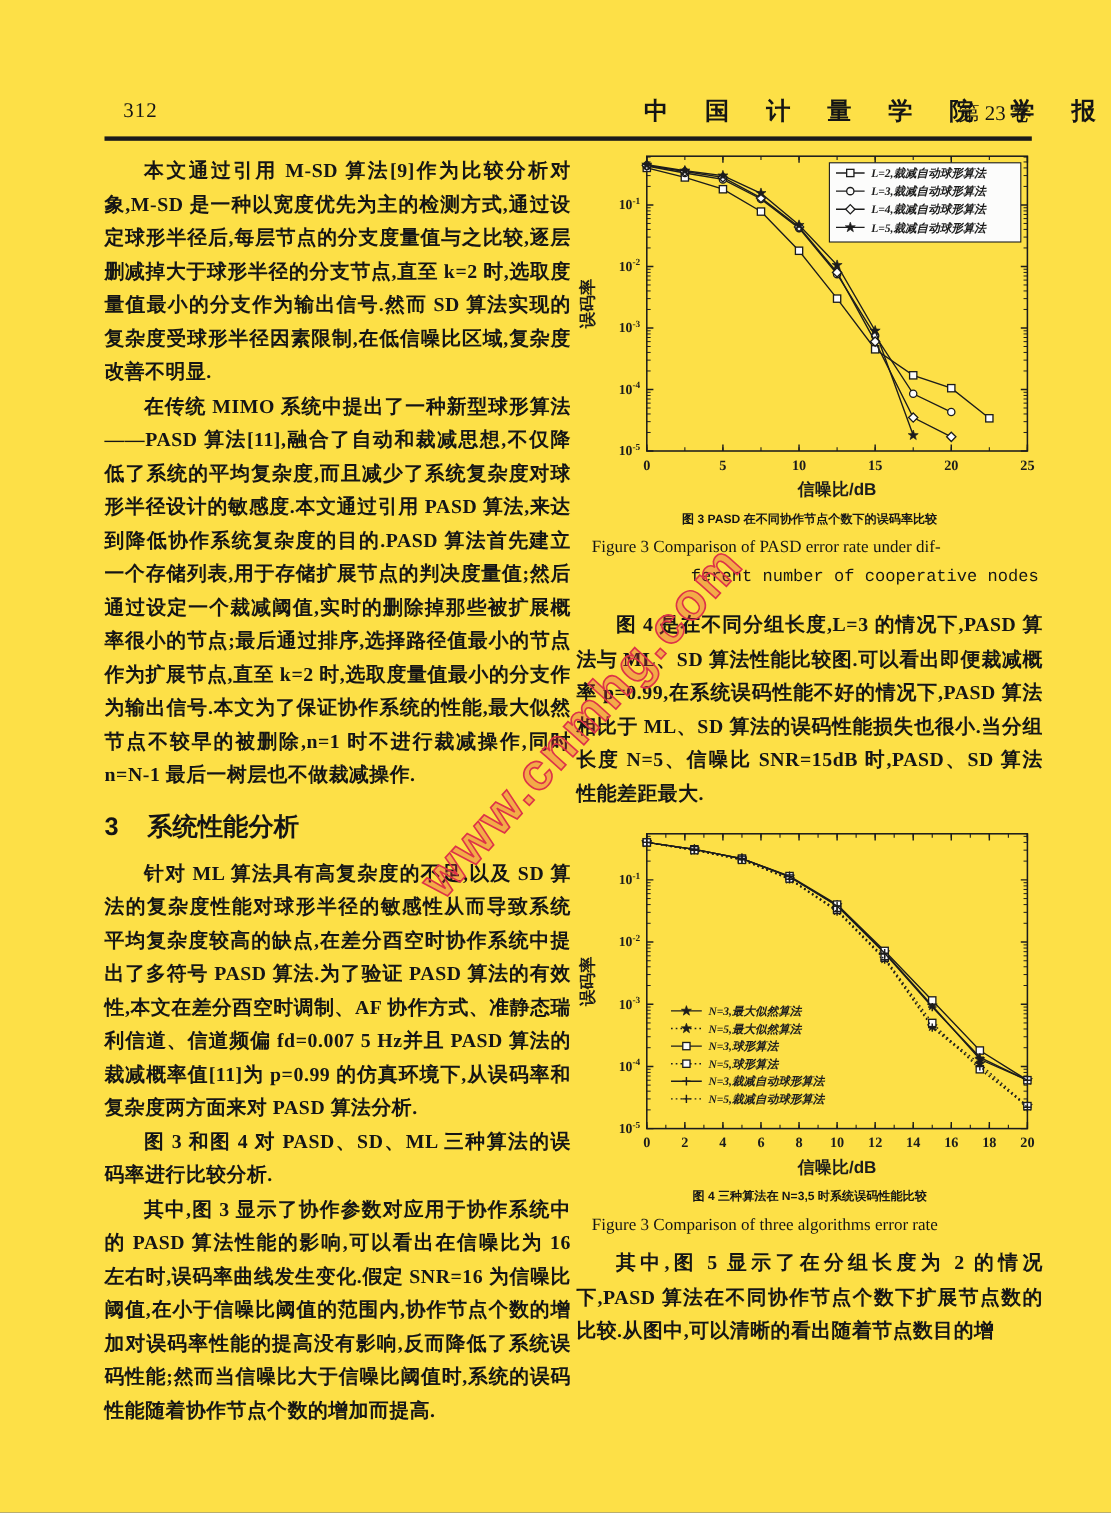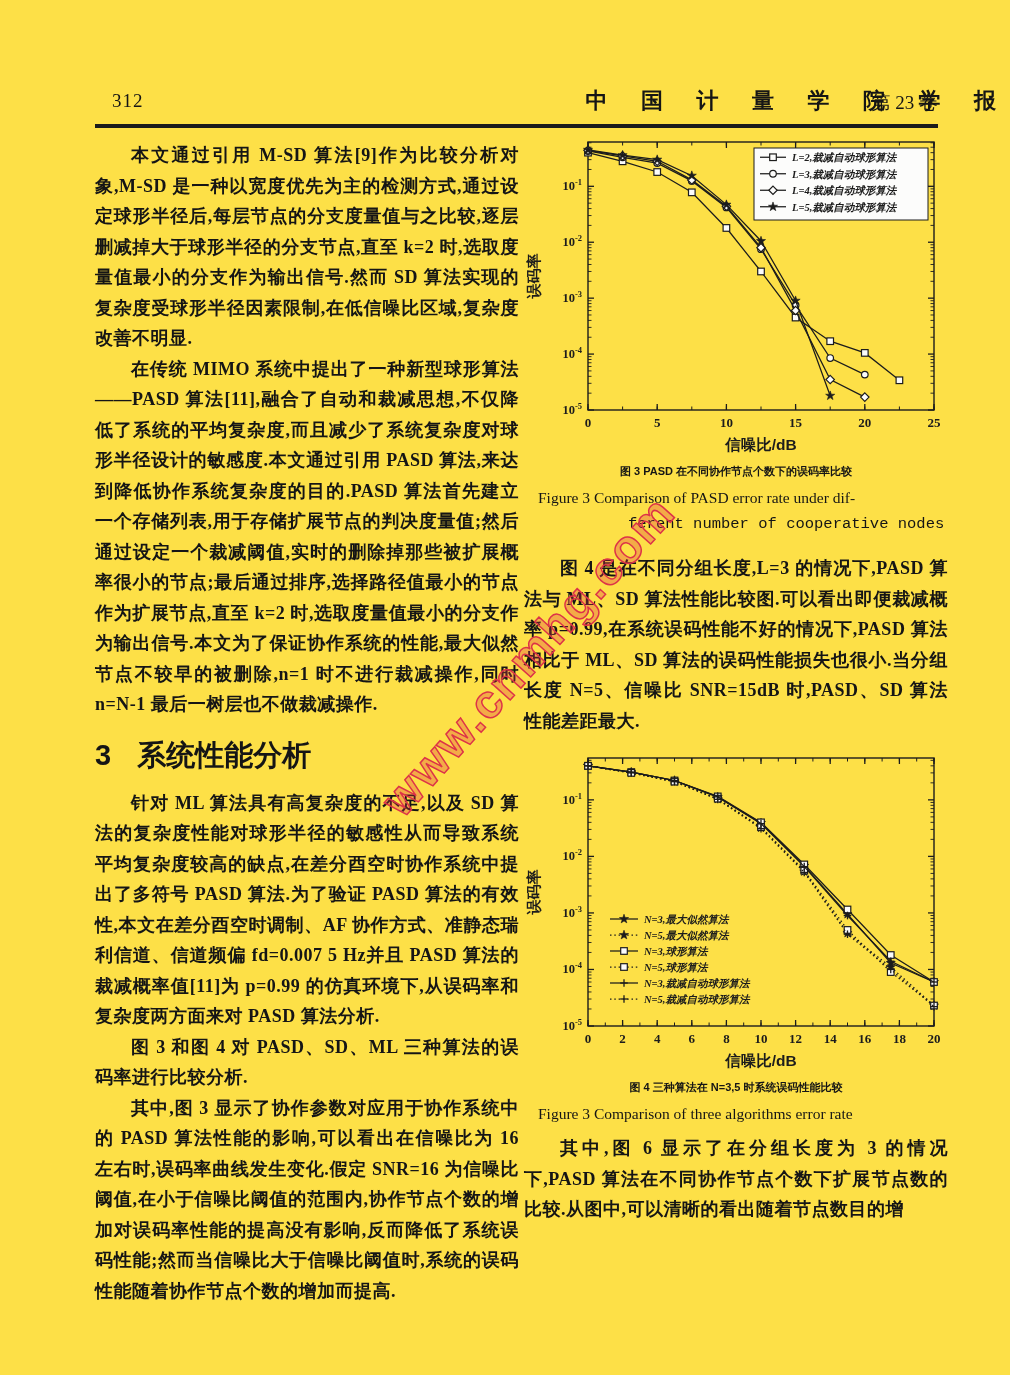--- a/index.html
+++ b/index.html
@@ -14,21 +14,21 @@
     font-size:22px;font-weight:700;letter-spacing:14px;}
   .hdr-vol{position:absolute;right:72px;top:90px;font-size:19px;}
   .hdr-rule{position:absolute;left:95px;top:124px;width:843px;height:4px;background:#1b1b1b;}
   
   .col{position:absolute;width:424px;}
   .col-left{left:95px;top:140px;}
   .col-right{left:524px;top:136px;}
   .para{font-size:18px;line-height:30.5px;text-align:justify;text-indent:2em;
     margin:0;font-weight:600;letter-spacing:0.5px;}
   .para+.para{margin-top:0;}
-  .sec-heading{margin:16px 0 12px 0;font-size:29px;font-weight:800;
+  .sec-heading{margin:16px 0 12px 0;font-size:23px;font-weight:800;
     font-family:"Liberation Sans","DejaVu Sans",sans-serif;text-indent:0;}
   .sec-heading .sec-num{margin-right:26px;}
   
   .figure-block{margin:0 0 6px 0;}
   .fig-svg{display:block;}
   .cap-cn{font-size:11px;font-weight:800;text-align:center;margin:2px 0 6px 0;
     font-family:"Liberation Sans","DejaVu Sans",sans-serif;}
   .cap-en{font-size:15.5px;line-height:26px;margin:0 0 0 14px;font-weight:500;}
   .cap-en-2{margin-left:104px;}
   .fig3-caption-gap{margin-bottom:14px;font-family:Liberation Mono, monospace;}
@@ -526,16 +526,16 @@
           <line x1="96.2" y1="247" x2="103.8" y2="247" stroke="#1c1c1c" stroke-width="1.3"></line>
           <line x1="100" y1="243.2" x2="100" y2="250.8" stroke="#1c1c1c" stroke-width="1.3"></line>
           <text x="120" y="250.8" font-size="10.5" fill="#1c1c1c" font-style="italic" font-family="&quot;Liberation Serif&quot;,&quot;DejaVu Serif&quot;,serif" font-weight="600">N=5,裁减自动球形算法</text>
           <text x="237" y="314" text-anchor="middle" font-size="15.5" fill="#1c1c1c" font-weight="700" font-family="&quot;Liberation Sans&quot;,&quot;DejaVu Sans&quot;,sans-serif">信噪比/dB</text>
           <text x="15" y="140" text-anchor="middle" font-size="15" fill="#1c1c1c" font-weight="700" font-family="&quot;Liberation Sans&quot;,&quot;DejaVu Sans&quot;,sans-serif" transform="rotate(-90 15 140)">误码率</text>
         </svg>
       <div class="cap-cn">图 4  三种算法在 N=3,5 时系统误码性能比较</div>
       <div class="cap-en">Figure 3   Comparison of three algorithms error rate</div>
     </div>
 
-    <p class="para">其中,图 6 显示了在分组长度为 3 的情况下,PASD 算法在不同协作节点个数下扩展节点数的比较.从图中,可以清晰的看出随着节点数目的增</p>
+    <p class="para">其中,图 5 显示了在分组长度为 2 的情况下,PASD 算法在不同协作节点个数下扩展节点数的比较.从图中,可以清晰的看出随着节点数目的增</p>
   </div>
 
 </div>
 
 </body></html>

